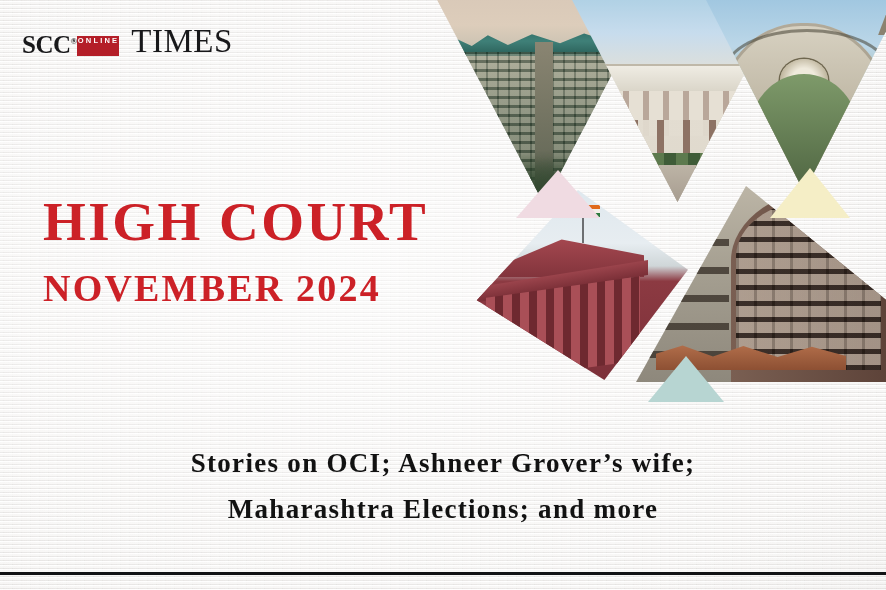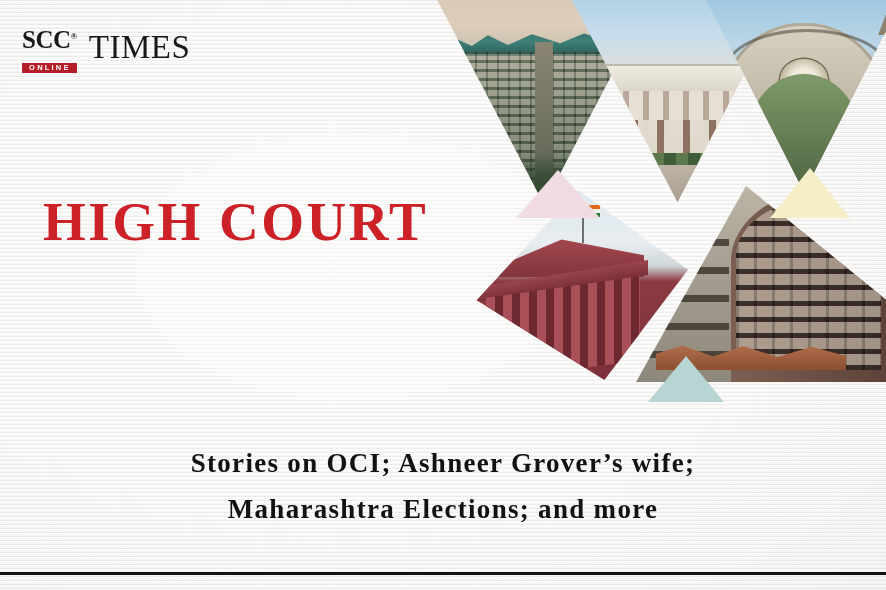--- a/index.html
+++ b/index.html
@@ -40,21 +40,21 @@
     position: absolute;
     left: 22px;
     top: 28px;
     z-index: 40;
     display: flex;
     align-items: center;
     line-height: 1;
   }
   .logo-scc-block {
     display: flex;
-    flex-direction: column;
+    flex-direction: row;
     align-items: stretch;
   }
   .logo-scc {
     font-family: "Liberation Serif", serif;
     font-weight: bold;
     font-size: 25px;
     letter-spacing: -0.5px;
     color: #18181a;
     line-height: 0.95;
     position: relative;
@@ -66,21 +66,21 @@
   }
   .logo-online {
     background: #b41e28;
     color: #ffffff;
     font-family: "Liberation Sans", sans-serif;
     font-size: 7.5px;
     font-weight: bold;
     letter-spacing: 2.2px;
     text-align: center;
     padding: 1.5px 0 1.5px 1px;
-    margin-top: 11px;
+    margin-top: 3px;
   }
   .logo-times {
     font-family: "Liberation Serif", serif;
     font-size: 33px;
     color: #18181a;
     letter-spacing: 0.5px;
     margin-left: 12px;
     position: relative;
     top: -3px;
   }
@@ -493,20 +493,21 @@
       </div>
     </div>
 
     <div class="accent" style="left:76px; top:170px; width:84px; height:48px; background:#f0dbe2;"></div>
     <div class="accent" style="left:330px; top:168px; width:80px; height:50px; background:#f5eec6;"></div>
     <div class="accent" style="left:208px; top:356px; width:76px; height:46px; background:#b7d5d2;"></div>
   </div>
 
   <div id="headline">
     <div class="hl" id="hl-line1">HIGH COURT</div>
+    <div class="hl" id="hl-line2">NOVEMBER 2024</div>
   </div>
 
   <div id="subtitle">
     <div>Stories on OCI; Ashneer Grover’s wife;</div>
     <div>Maharashtra Elections; and more</div>
   </div>
 
   <div id="bottom-rule"></div>
 
 </div>

